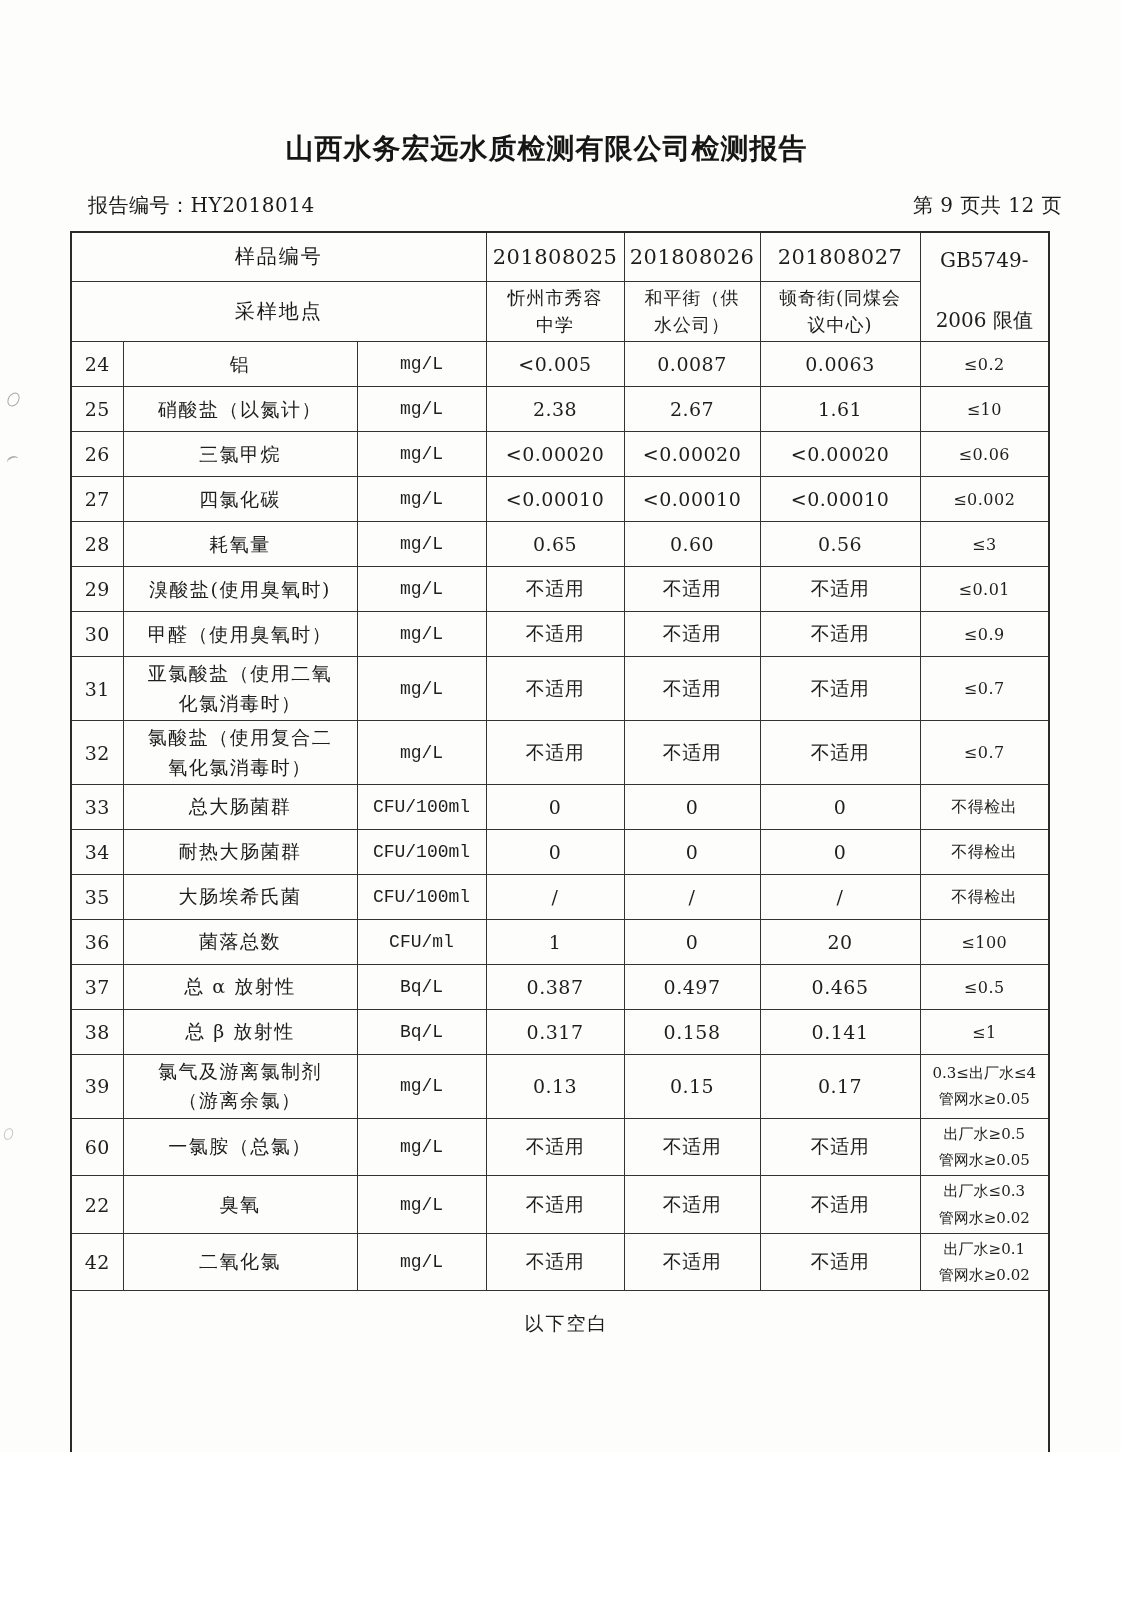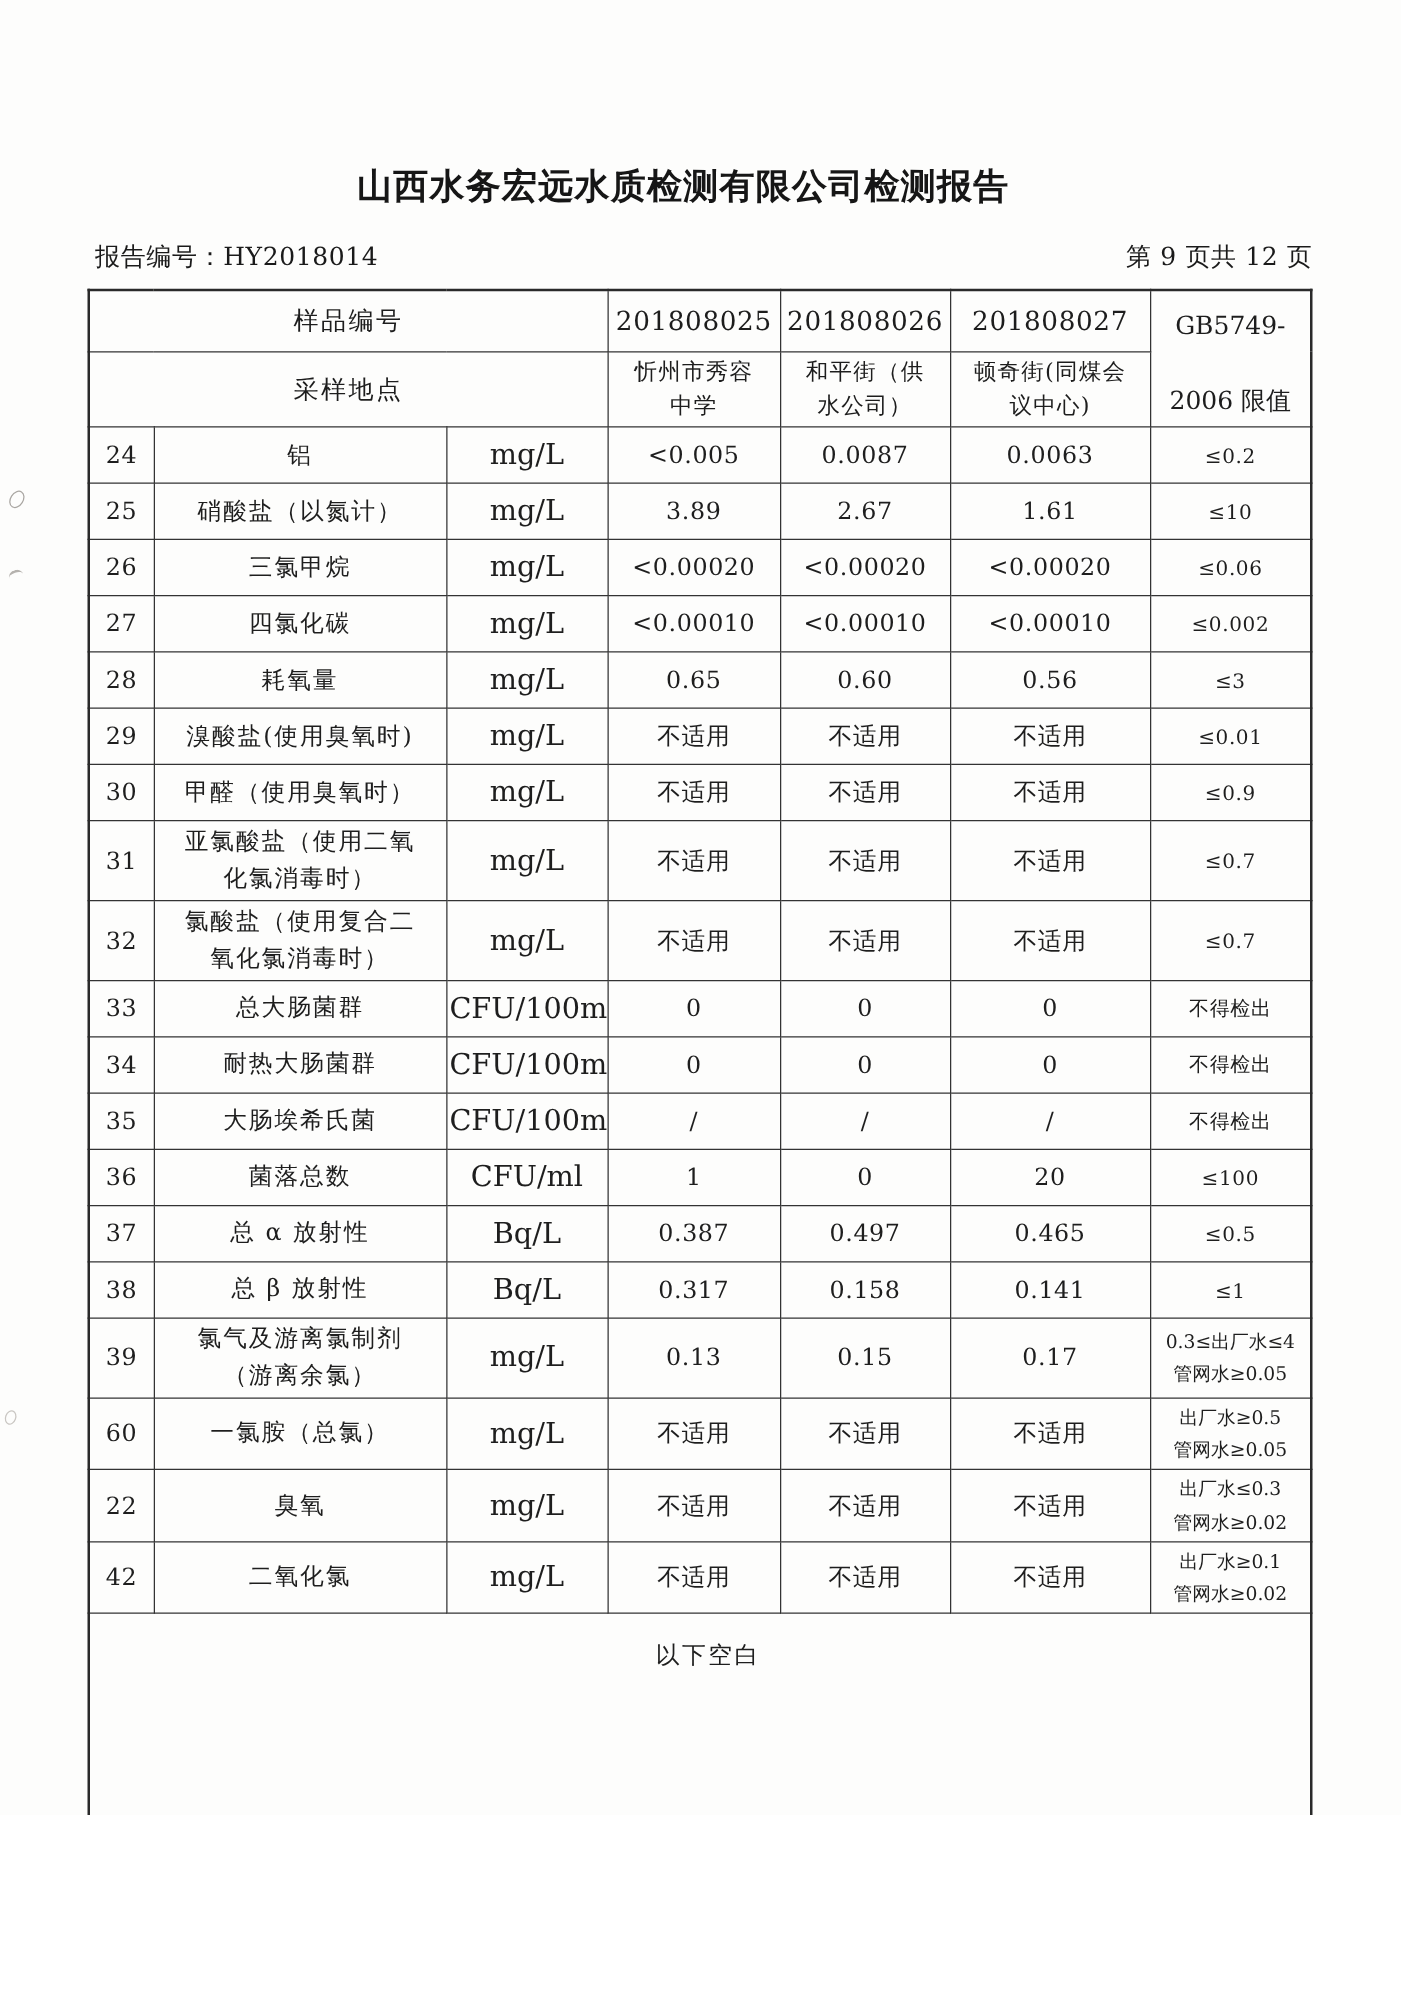--- a/index.html
+++ b/index.html
@@ -13,21 +13,21 @@
   }
   .title{
     position:absolute;top:130px;left:0;width:1121px;
     text-align:center;
     font-family:"DejaVu Sans","Liberation Sans",sans-serif;
     font-size:28px;font-weight:700;letter-spacing:1px;
     transform:translateX(-14px);
     color:#161616;
   }
   .meta{
-    position:absolute;top:192px;left:76px;width:974px;
+    position:absolute;top:192px;left:88px;width:974px;
     display:flex;justify-content:space-between;
     font-size:20px;letter-spacing:0.5px;color:#1a1a1a;
   }
   table.report-table{
     position:absolute;top:231px;left:70px;
     width:978px;
     border-collapse:collapse;table-layout:fixed;
     border:2.4px solid #2a2a2a;
   }
   table.report-table th, table.report-table td{
@@ -48,21 +48,21 @@
     display:flex;flex-direction:column;justify-content:space-between;
     align-items:center;height:86px;padding-top:8px;
   }
   tbody tr{height:45px;}
   tbody td{font-size:19px;letter-spacing:0.5px;color:#1e1e1e;}
   td.c-num{font-size:19px;}
   td.c-name{
     text-align:left;padding-left:13px;
     white-space:pre-line;line-height:1.55;letter-spacing:1.5px;
   }
-  td.c-unit{font-size:23px;letter-spacing:0;}
+  td.c-unit{font-size:18px;letter-spacing:0;font-family:Liberation Mono, monospace;}
   td.c-limit{font-size:16px;}
   td.c-limit.small{font-size:15px;line-height:1.75;white-space:pre-line;letter-spacing:0;}
   tr.blank-row td{
     height:172px;vertical-align:top;text-align:center;
     padding:20px 0 0 13px;font-size:19px;letter-spacing:2px;
   }
   .speck{position:absolute;pointer-events:none;}
   #speck1{
     left:8px;top:392px;width:9px;height:13px;
     border:1.5px solid #a9a6a2;border-radius:50%;
@@ -131,21 +131,21 @@
           <td class="c-unit">mg/L</td>
           <td class="c-val">&lt;0.005</td>
           <td class="c-val">0.0087</td>
           <td class="c-val">0.0063</td>
           <td class="c-limit">≤0.2</td>
         </tr>
         <tr>
           <td class="c-num">25</td>
           <td class="c-name">硝酸盐（以氮计）</td>
           <td class="c-unit">mg/L</td>
-          <td class="c-val">3.89</td>
+          <td class="c-val">2.38</td>
           <td class="c-val">2.67</td>
           <td class="c-val">1.61</td>
           <td class="c-limit">≤10</td>
         </tr>
         <tr>
           <td class="c-num">26</td>
           <td class="c-name">三氯甲烷</td>
           <td class="c-unit">mg/L</td>
           <td class="c-val">&lt;0.00020</td>
           <td class="c-val">&lt;0.00020</td>

